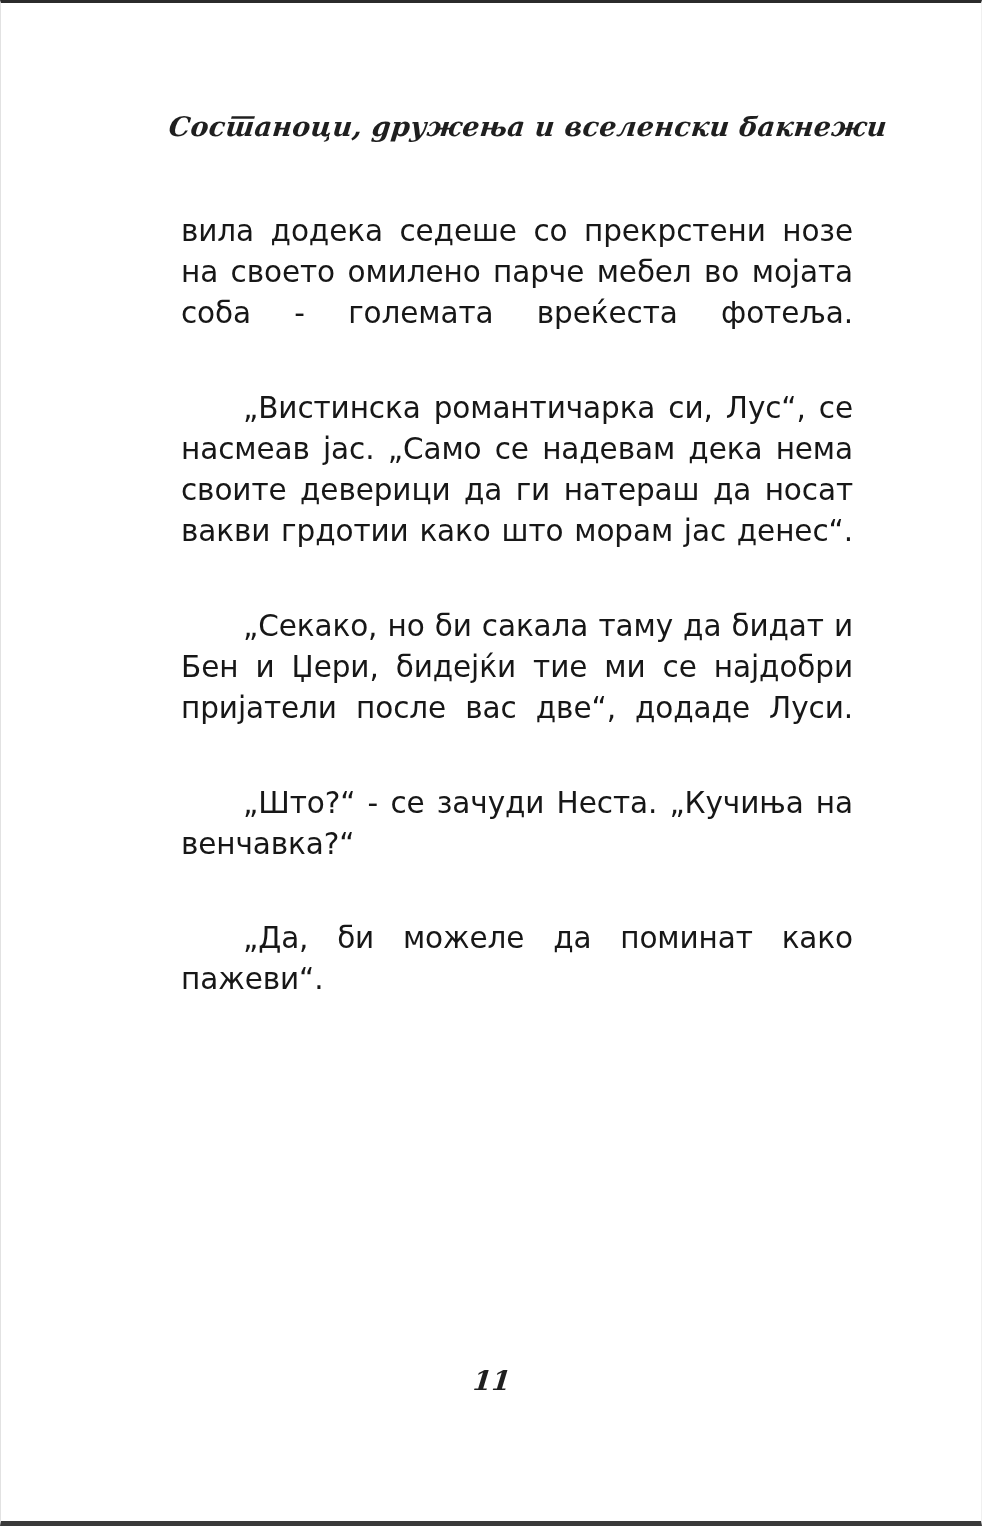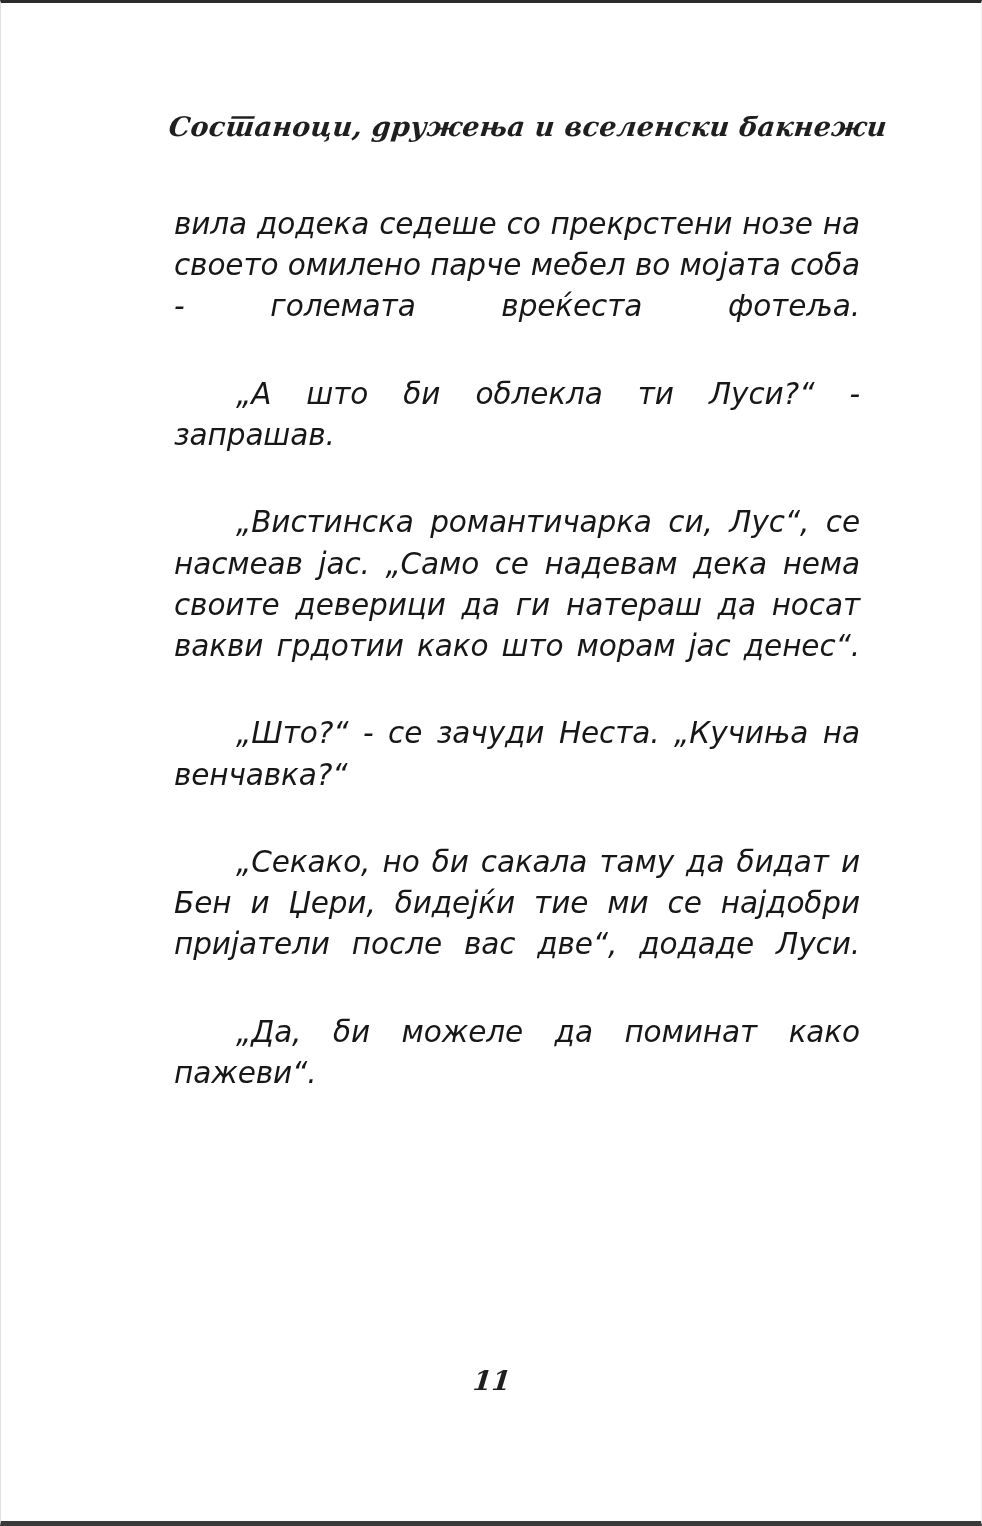--- a/index.html
+++ b/index.html
@@ -51,24 +51,23 @@
     line-height: 41.2px;
     text-align: justify;
     text-justify: inter-word;
     -webkit-hyphens: none;
     hyphens: none;
     font-weight: 400;
     letter-spacing: -0.1px;
   }
 
   .para {
-    margin: 5px;
+    margin: 12px;
     text-indent: 62px;
     text-align: justify;
-    font-style: italic;
   }
 
   
   .para.no-indent {
     text-indent: 0;
   }
 
   
   .para::after {
     content: "";
@@ -95,29 +94,28 @@
 <body>
 
 <div class="page">
 
   <div class="running-head">Состаноци, дружења и вселенски бакнежи</div>
 
   <div class="text-column">
 
     <p class="para no-indent">вила додека седеше со прекрстени нозе на своето омилено парче мебел во мојата соба - големата вреќеста фотеља.</p>
 
-    <p class="para">„А што би облекла ти Луси?“ - запрашав.</p>
 
 
     <p class="para">„Вистинска романтичарка си, Лус“, се насмеав јас. „Само се надевам дека нема своите деверици да ги натераш да носат вакви грдотии како што морам јас денес“.</p>
 
 
+    <p class="para">„Секако, но би сакала таму да бидат и Бен и Џери, бидејќи тие ми се најдобри пријатели после вас две“, додаде Луси.</p>
+
     <p class="para">„Што?“ - се зачуди Неста. „Кучиња на венчавка?“</p>
-
-    <p class="para">„Секако, но би сакала таму да бидат и Бен и Џери, бидејќи тие ми се најдобри пријатели после вас две“, додаде Луси.</p>
 
     <p class="para">„Да, би можеле да поминат како пажеви“.</p>
 
   </div>
 
   <div class="folio">11</div>
 
 </div>
 
 </body></html>

